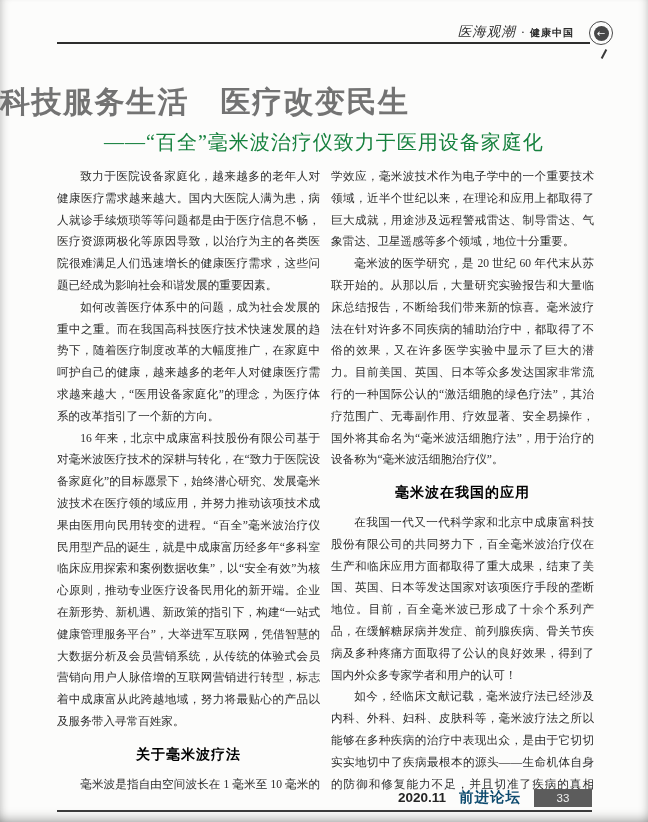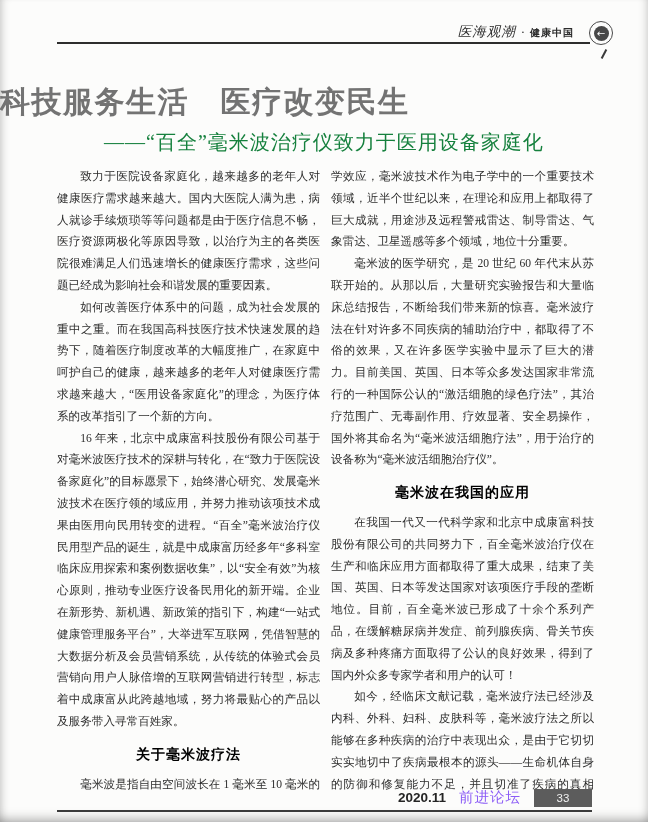--- a/index.html
+++ b/index.html
@@ -94,21 +94,21 @@
   }
   .footer-meta {
     position:absolute; top:788px; left:57px; width:535px; height:19px;
     display:flex; justify-content:flex-end; align-items:center; gap:13px;
   }
   .footer-issue {
     font-family:"Liberation Sans","DejaVu Sans",sans-serif;
     font-weight:bold; font-size:13.5px; color:#242424;
   }
   .footer-journal {
-    font-weight:normal; font-size:14.5px; color:#8b5cf6; letter-spacing:1px;
+    font-weight:bold; font-size:14.5px; color:#0c4a6e; letter-spacing:1px;
   }
   .footer-pagebox {
     width:58px; height:18px; background:#5c5c5c;
     color:#f2f2f2; font-size:11.5px;
     font-family:"Liberation Sans","DejaVu Sans",sans-serif;
     display:flex; align-items:center; justify-content:center;
   }
 </style>
 </head>
 <body>

